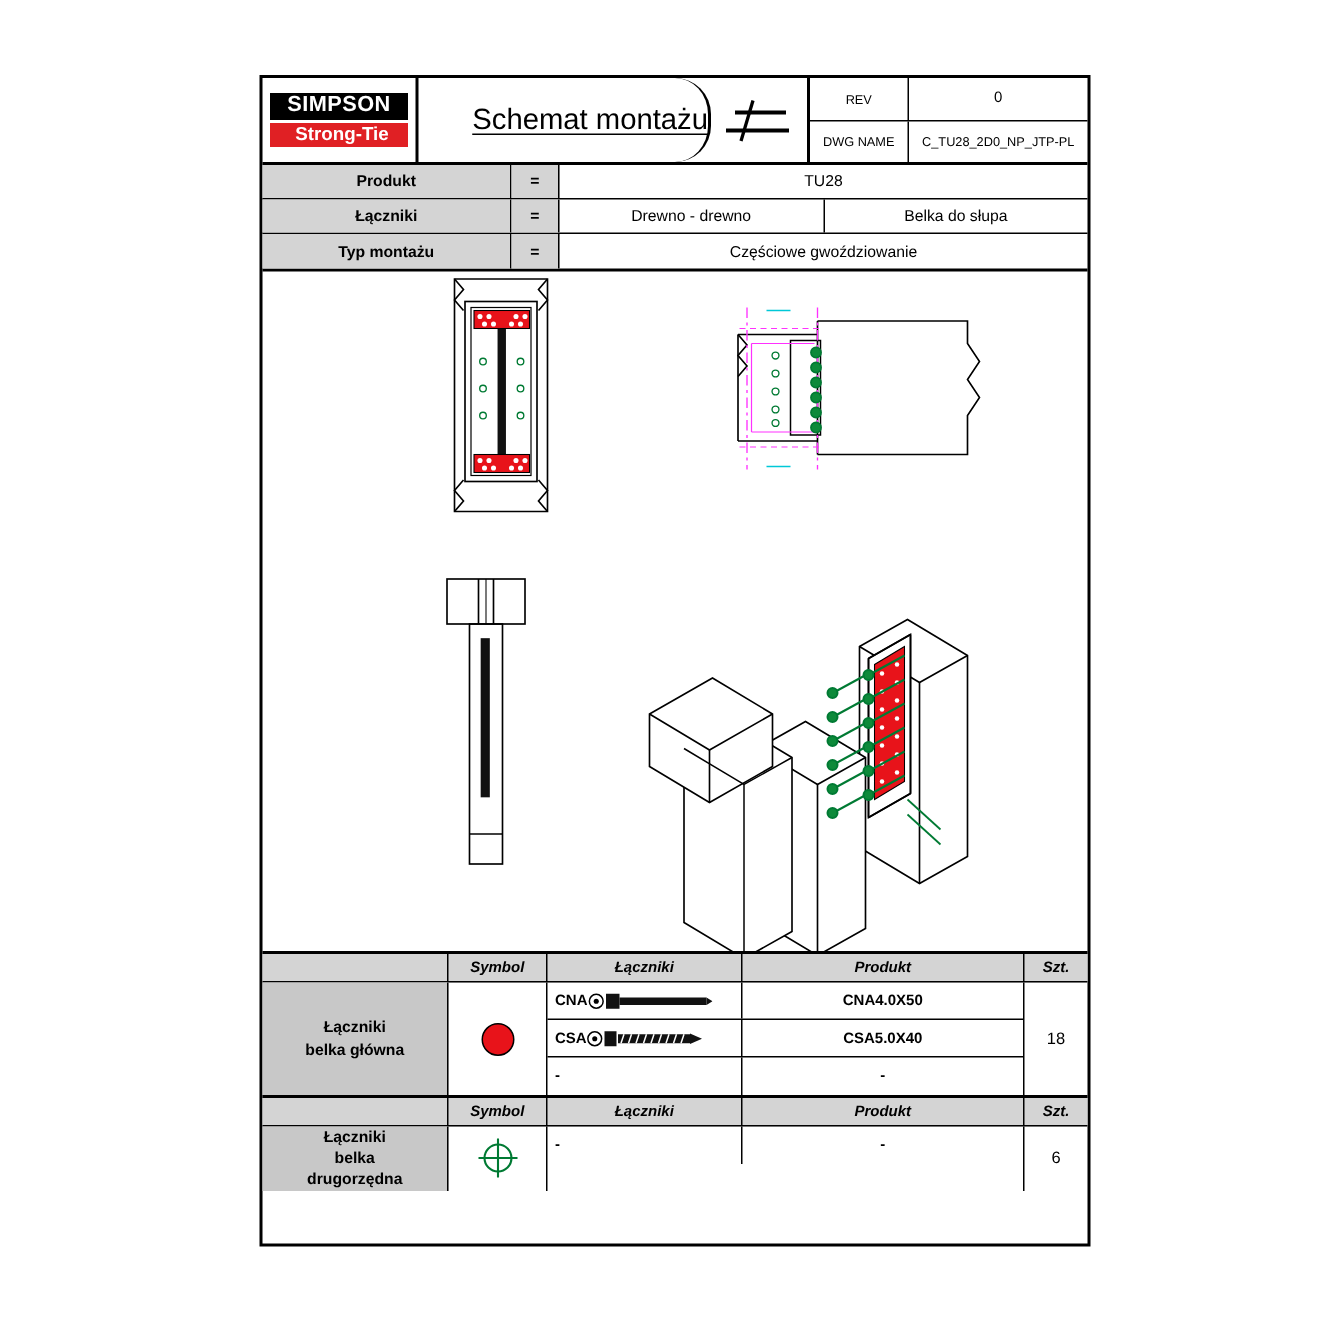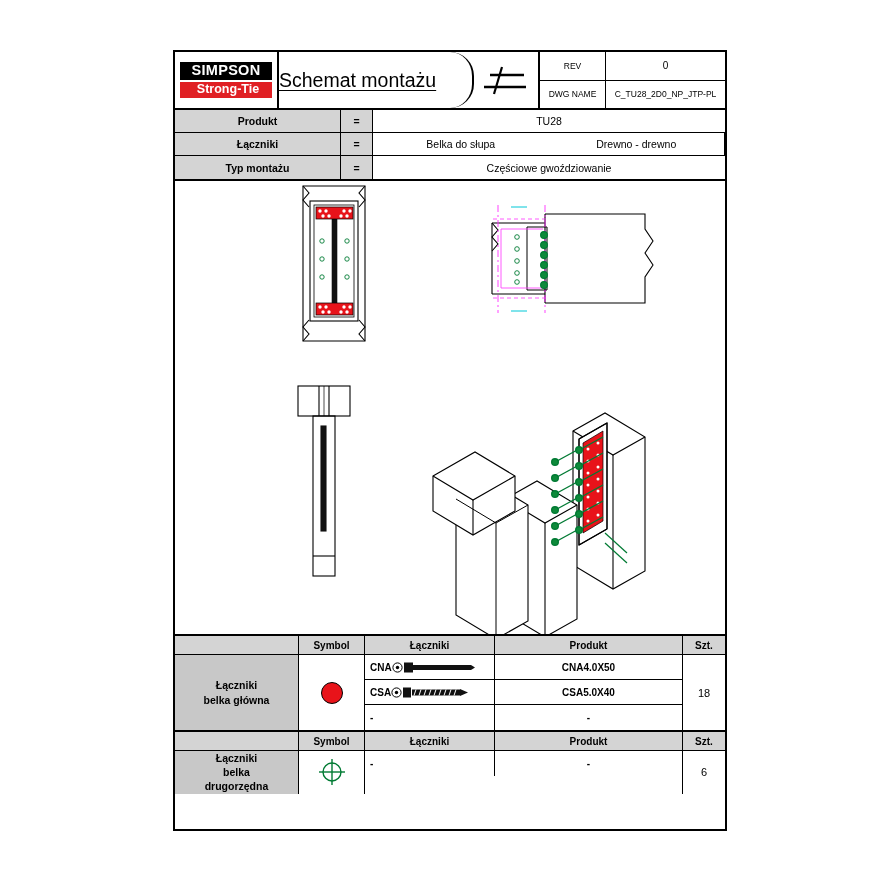--- a/index.html
+++ b/index.html
@@ -41,21 +41,21 @@
   .logo-red {
     background: #e02024; color: #fff;
     font-weight: bold; font-size: 12.5px;
     width: 92px; text-align: center;
     padding: 1px 0 2px 4px;
     margin-top: 2px;
     line-height: 1.05;
   }
   .hdr-title {
     flex: 1;
-    display: flex; align-items: center; justify-content: flex-start;
+    display: flex; align-items: center; justify-content: flex-end;
     border-right: 2px solid #000;
     border-radius: 24px;
   }
   .hdr-title span {
     font-size: 19.5px;
     text-decoration: underline;
     text-underline-offset: 3px;
   }
   .hdr-sym {
     width: 66px;
@@ -124,21 +124,21 @@
   .ftab { border-bottom: 2px solid #000; }
   .ftab:last-child { border-bottom: none; }
   .ft-head {
     display: flex; height: 19px;
     border-bottom: 1px solid #000;
     background: #d4d4d4;
   }
   .ft-head .cell {
     border-right: 1px solid #000;
     display: flex; align-items: center; justify-content: center;
-    font-size: 10px; font-weight: bold;
+    font-size: 10px; font-weight: bold; font-style: italic;
   }
   .ft-head .cell:last-child { border-right: none; }
   .c-desc   { width: 124px; }
   .c-sym    { width: 66px; }
   .c-lacz   { width: 130px; }
   .c-prod   { width: 188px; }
   .c-szt    { flex: 1; }
   .ft-body { display: flex; }
   .ft-desc {
     width: 124px;
@@ -215,22 +215,22 @@
 
   <div class="spec">
     <div class="spec-row">
       <div class="spec-label">Produkt</div>
       <div class="spec-eq">=</div>
       <div class="spec-val">TU28</div>
     </div>
     <div class="spec-row">
       <div class="spec-label">Łączniki</div>
       <div class="spec-eq">=</div>
+      <div class="spec-val split">Drewno - drewno</div>
       <div class="spec-val">Belka do słupa</div>
-      <div class="spec-val split">Drewno - drewno</div>
     </div>
     <div class="spec-row">
       <div class="spec-label">Typ montażu</div>
       <div class="spec-eq">=</div>
       <div class="spec-val">Częściowe gwoździowanie</div>
     </div>
   </div>
 
   <div class="draw">
     <svg width="552" height="453" viewBox="0 0 552 453">

